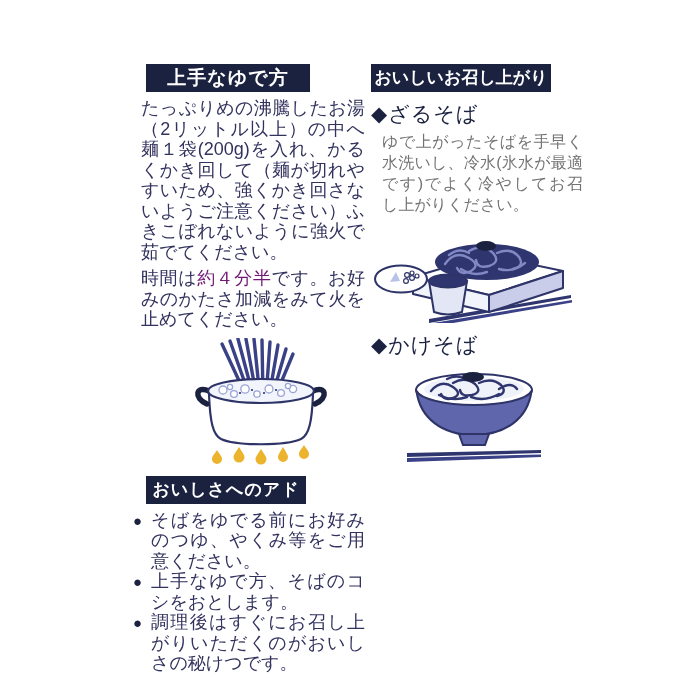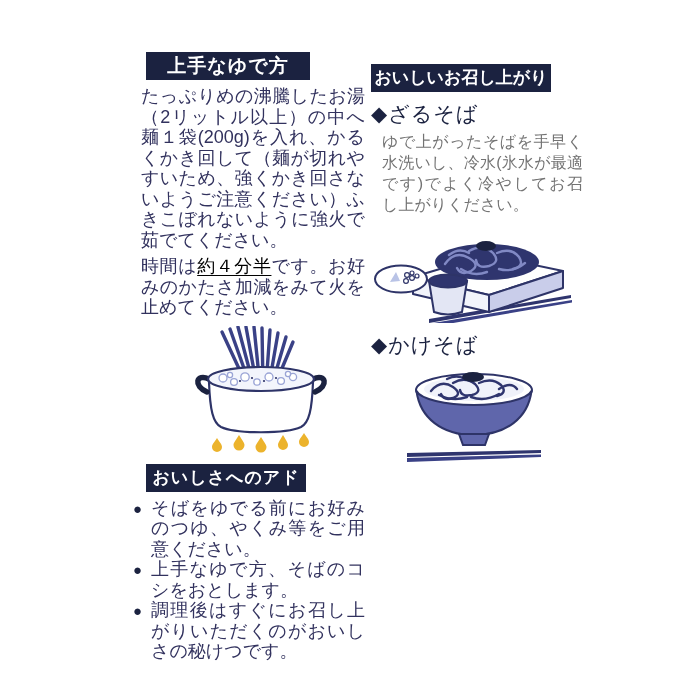--- a/index.html
+++ b/index.html
@@ -12,33 +12,33 @@
     position:relative;width:700px;height:700px;
     background:#ffffff;overflow:hidden;
   }
   
   .hdr{
     background:#1b2240;color:#ffffff;font-weight:bold;
     text-align:center;height:28px;line-height:28px;
     letter-spacing:1px;
   }
   
-  .col-left{position:absolute;left:133px;top:52px;width:232px;}
+  .col-left{position:absolute;left:133px;top:64px;width:232px;}
   .col-right{position:absolute;left:371px;top:64px;width:212px;}
 
   .hdr-left{width:164px;margin-left:13px;font-size:19px;}
   .hdr-advice{width:160px;margin-left:13px;font-size:17px;margin-top:10px;}
   .hdr-right{width:180px;font-size:17px;letter-spacing:0;}
 
   .body-text{
     margin:6px 0 0 8px;color:#32325e;font-size:18px;line-height:20.5px;
     text-align:justify;word-break:break-all;
   }
   .time-highlight{
-    color:#000000;text-decoration:underline;
+    color:#701a75;
     text-underline-offset:3px;
   }
   .rt-text{
     margin:3px 0 0 11px;color:#737373;font-size:16px;line-height:21px;
     text-align:justify;word-break:break-all;
   }
   .section-title{
     margin:8px 0 0 0;color:#1b2240;font-size:21px;font-weight:normal;
     letter-spacing:1px;
   }

